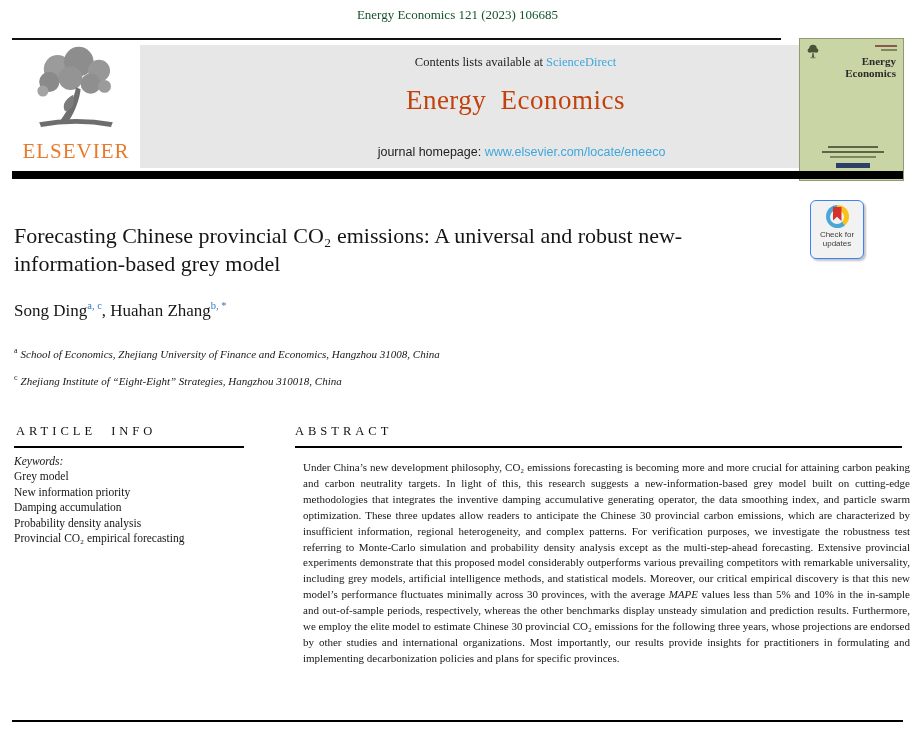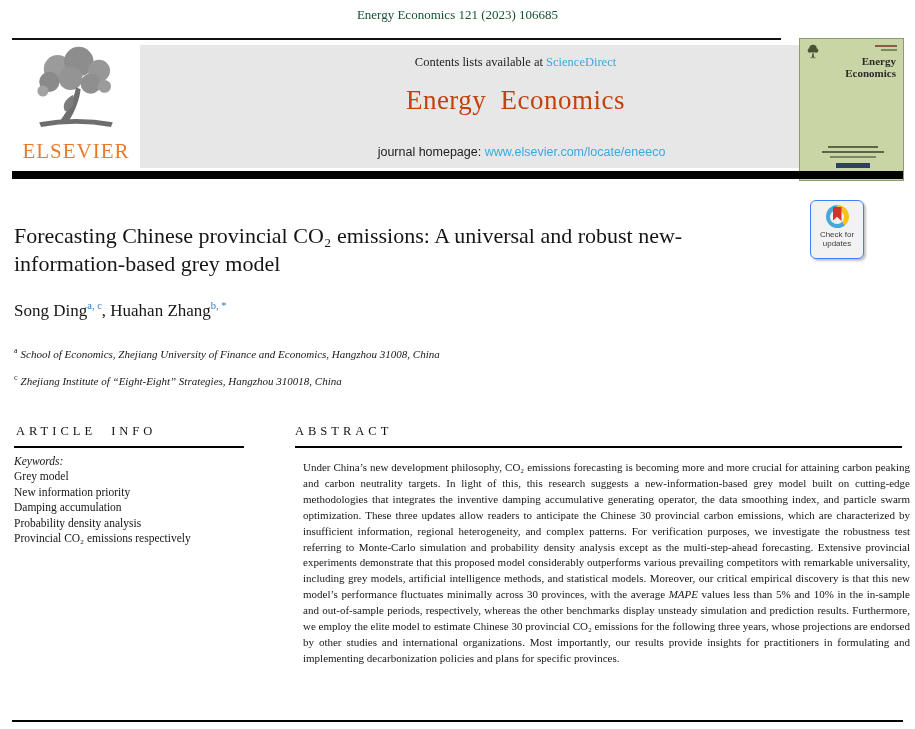--- a/index.html
+++ b/index.html
@@ -154,20 +154,20 @@
   <div class="sec-header abs">ABSTRACT</div>
   <div class="rule-info"></div>
   <div class="rule-abs"></div>
 
   <div class="keywords">
     <div class="kw-label">Keywords:</div>
     <div>Grey model</div>
     <div>New information priority</div>
     <div>Damping accumulation</div>
     <div>Probability density analysis</div>
-    <div>Provincial CO₂ emissions respectively</div>
+    <div>Provincial CO₂ empirical forecasting</div>
   </div>
 
   <p class="abstract"><span>Under China’s new development philosophy, CO₂ emissions forecasting is becoming more and more crucial for attaining carbon peaking and carbon neutrality targets. In light of this, this research suggests a new-information-based grey model built on cutting-edge methodologies that integrates the inventive damping accumulative generating operator, the data smoothing index, and particle swarm optimization. These three updates allow readers to anticipate the Chinese 30 provincial carbon emissions, which are characterized by insufficient information, regional heterogeneity, and complex patterns. For verification purposes, we investigate the robustness test referring to Monte-Carlo simulation and probability density analysis except as the multi-step-ahead forecasting. Extensive provincial experiments demonstrate that this proposed model considerably outperforms various prevailing competitors with remarkable universality, including grey models, artificial intelligence methods, and statistical models. Moreover, our critical empirical discovery is that this new model’s performance fluctuates minimally across 30 provinces, with the average </span><i>MAPE</i><span> values less than 5% and 10% in the in-sample and out-of-sample periods, respectively, whereas the other benchmarks display unsteady simulation and prediction results. Furthermore, we employ the elite model to estimate Chinese 30 provincial CO₂ emissions for the following three years, whose projections are endorsed by other studies and international organizations. Most importantly, our results provide insights for practitioners in formulating and implementing decarbonization policies and plans for specific provinces.</span></p>
 
   <div class="rule-bottom"></div>
 
 </div>
 
 </body></html>

